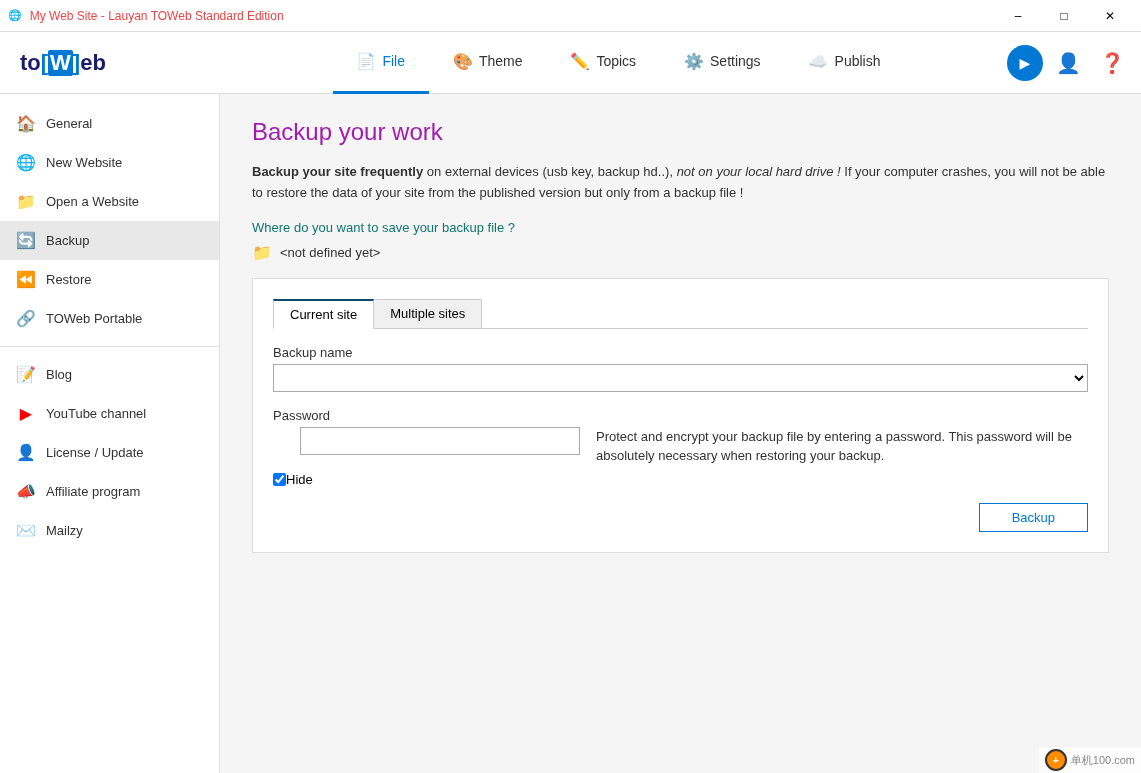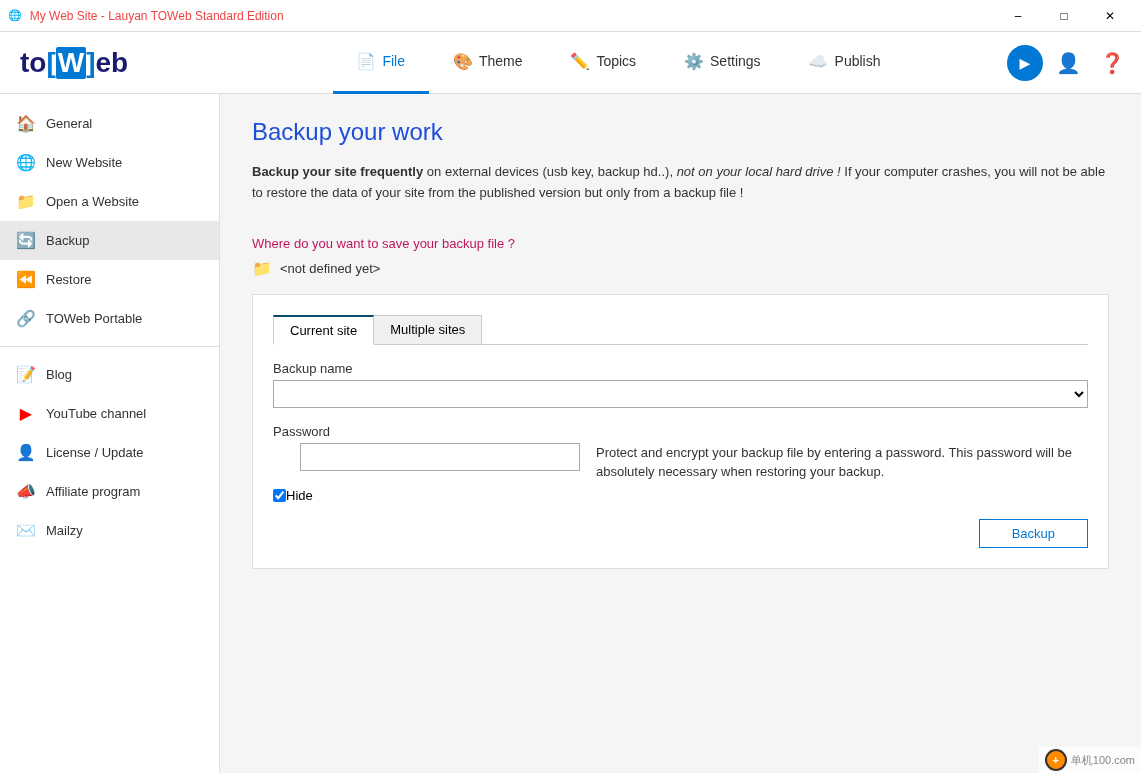--- a/index.html
+++ b/index.html
@@ -21,21 +21,21 @@
     .titlebar-btn {
       width: 46px; height: 32px;
       border: none; background: transparent;
       font-size: 12px; cursor: pointer;
       display: flex; align-items: center; justify-content: center;
     }
 
     
     .logo {
       display: flex; align-items: center; gap: 0;
-      font-size: 28px; font-weight: bold; justify-content: center;
+      font-size: 22px; font-weight: bold; justify-content: center;
     }
     .logo-to { color: #1a1a6e; font-weight: 700; }
     .logo-bracket { color: #0078d4; }
     .logo-w { color: #fff; background: #0078d4; padding: 0 2px; border-radius: 2px; }
     .logo-eb { color: #1a1a6e; }
 
     
     .topnav {
       background: #fff;
       height: 62px;
@@ -92,28 +92,28 @@
     .sidebar-item-icon { font-size: 16px; color: #555; width: 20px; text-align: center; }
     .sidebar-divider { height: 1px; background: #e0e0e0; margin: 8px 0; }
 
     
     .content {
       flex: 1; padding: 24px 32px;
       background: #f5f5f5;
       overflow-y: auto;
     }
     .page-title {
-      font-size: 24px; font-weight: 400; color: #1d4ed8; margin-bottom: 16px;
+      font-size: 24px; font-weight: 400; color: #a21caf; margin-bottom: 16px;
     }
     .info-box {
-      font-size: 13px; color: #333; margin-bottom: 32px; line-height: 1.6;
+      font-size: 13px; color: #333; margin-bottom: 16px; line-height: 1.6;
     }
     .info-box strong { font-weight: 700; }
     .info-box em { font-style: italic; }
-    .where-label { font-size: 13px; color: #be185d; margin-bottom: 8px; }
+    .where-label { font-size: 13px; color: #0f766e; margin-bottom: 8px; }
     .folder-row {
       display: flex; align-items: center; gap: 8px;
       margin-bottom: 16px; font-size: 13px; color: #333;
     }
     .folder-icon { font-size: 16px; color: #555; }
 
     
     .tab-bar { display: flex; border-bottom: 1px solid #ccc; margin-bottom: 16px; }
     .tab-btn {
       padding: 6px 16px; border: 1px solid #ccc; border-bottom: none;

